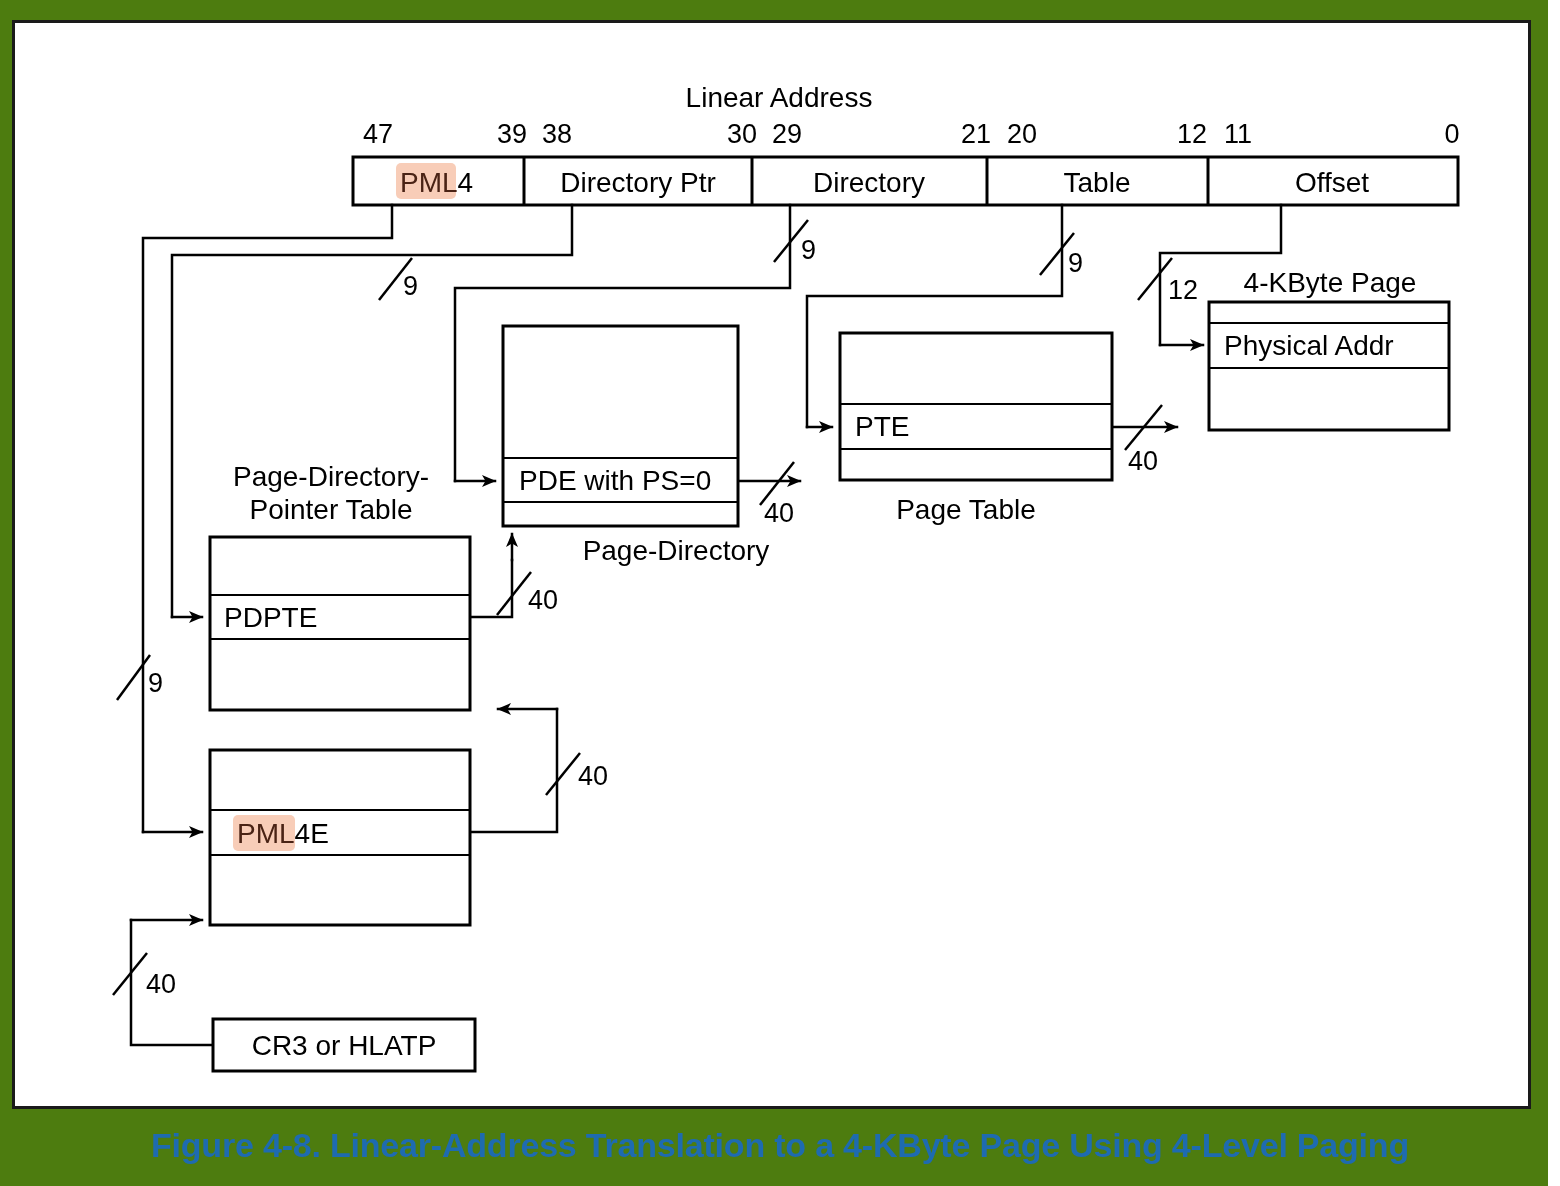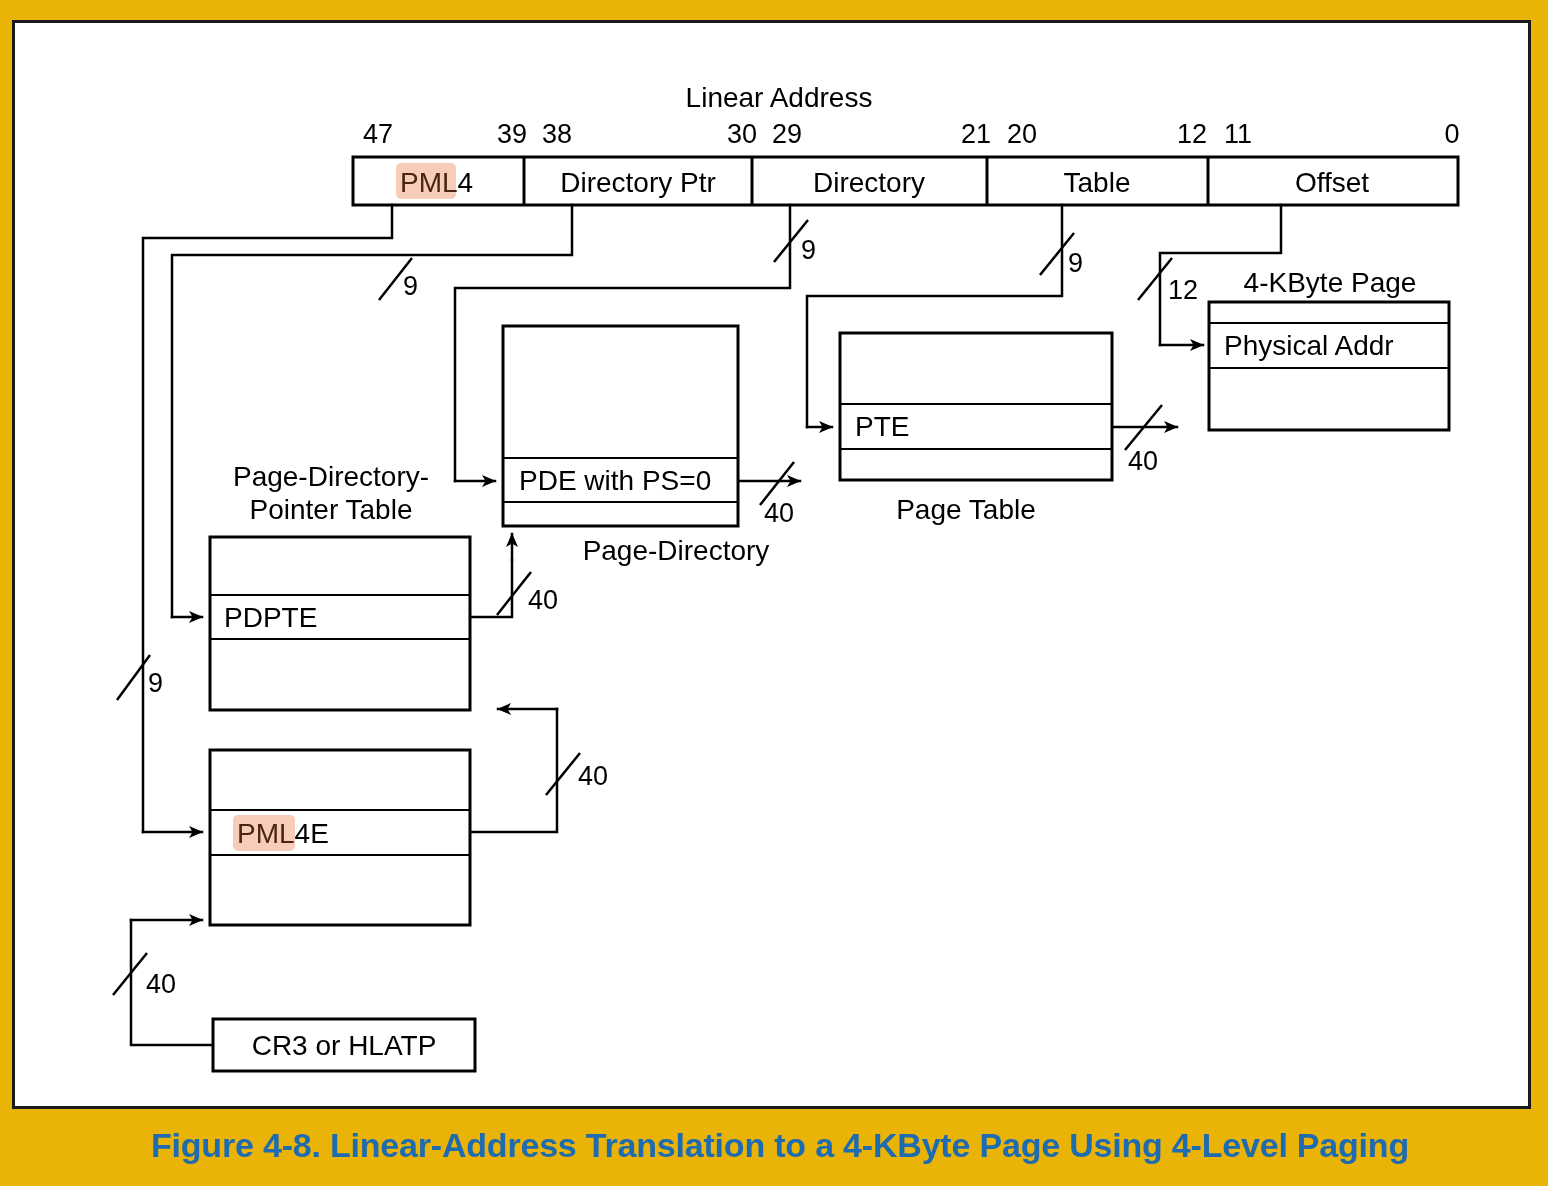--- a/index.html
+++ b/index.html
@@ -1,17 +1,17 @@
 <!DOCTYPE html>
 <html><head>
 <meta charset="utf-8">
 <style>
   html,body{margin:0;padding:0;background:#ffffff;}
   body{width:1560px;height:1186px;font-family:"Liberation Sans",sans-serif;overflow:hidden;}
-  #stage{position:relative;width:1548px;height:1186px;background:#eab308;}
+  #stage{position:relative;width:1548px;height:1186px;background:#4d7c0f;}
   svg{display:block;}
   .dtxt{font-family:"Liberation Sans",sans-serif;fill:#000;}
   .t28{font-size:28px;}
   .t27{font-size:27px;}
   .cap{font-family:"Liberation Sans",sans-serif;font-weight:bold;font-size:34px;letter-spacing:-0.2px;}
 </style>
 </head>
 <body>
 
 <div id="stage">

